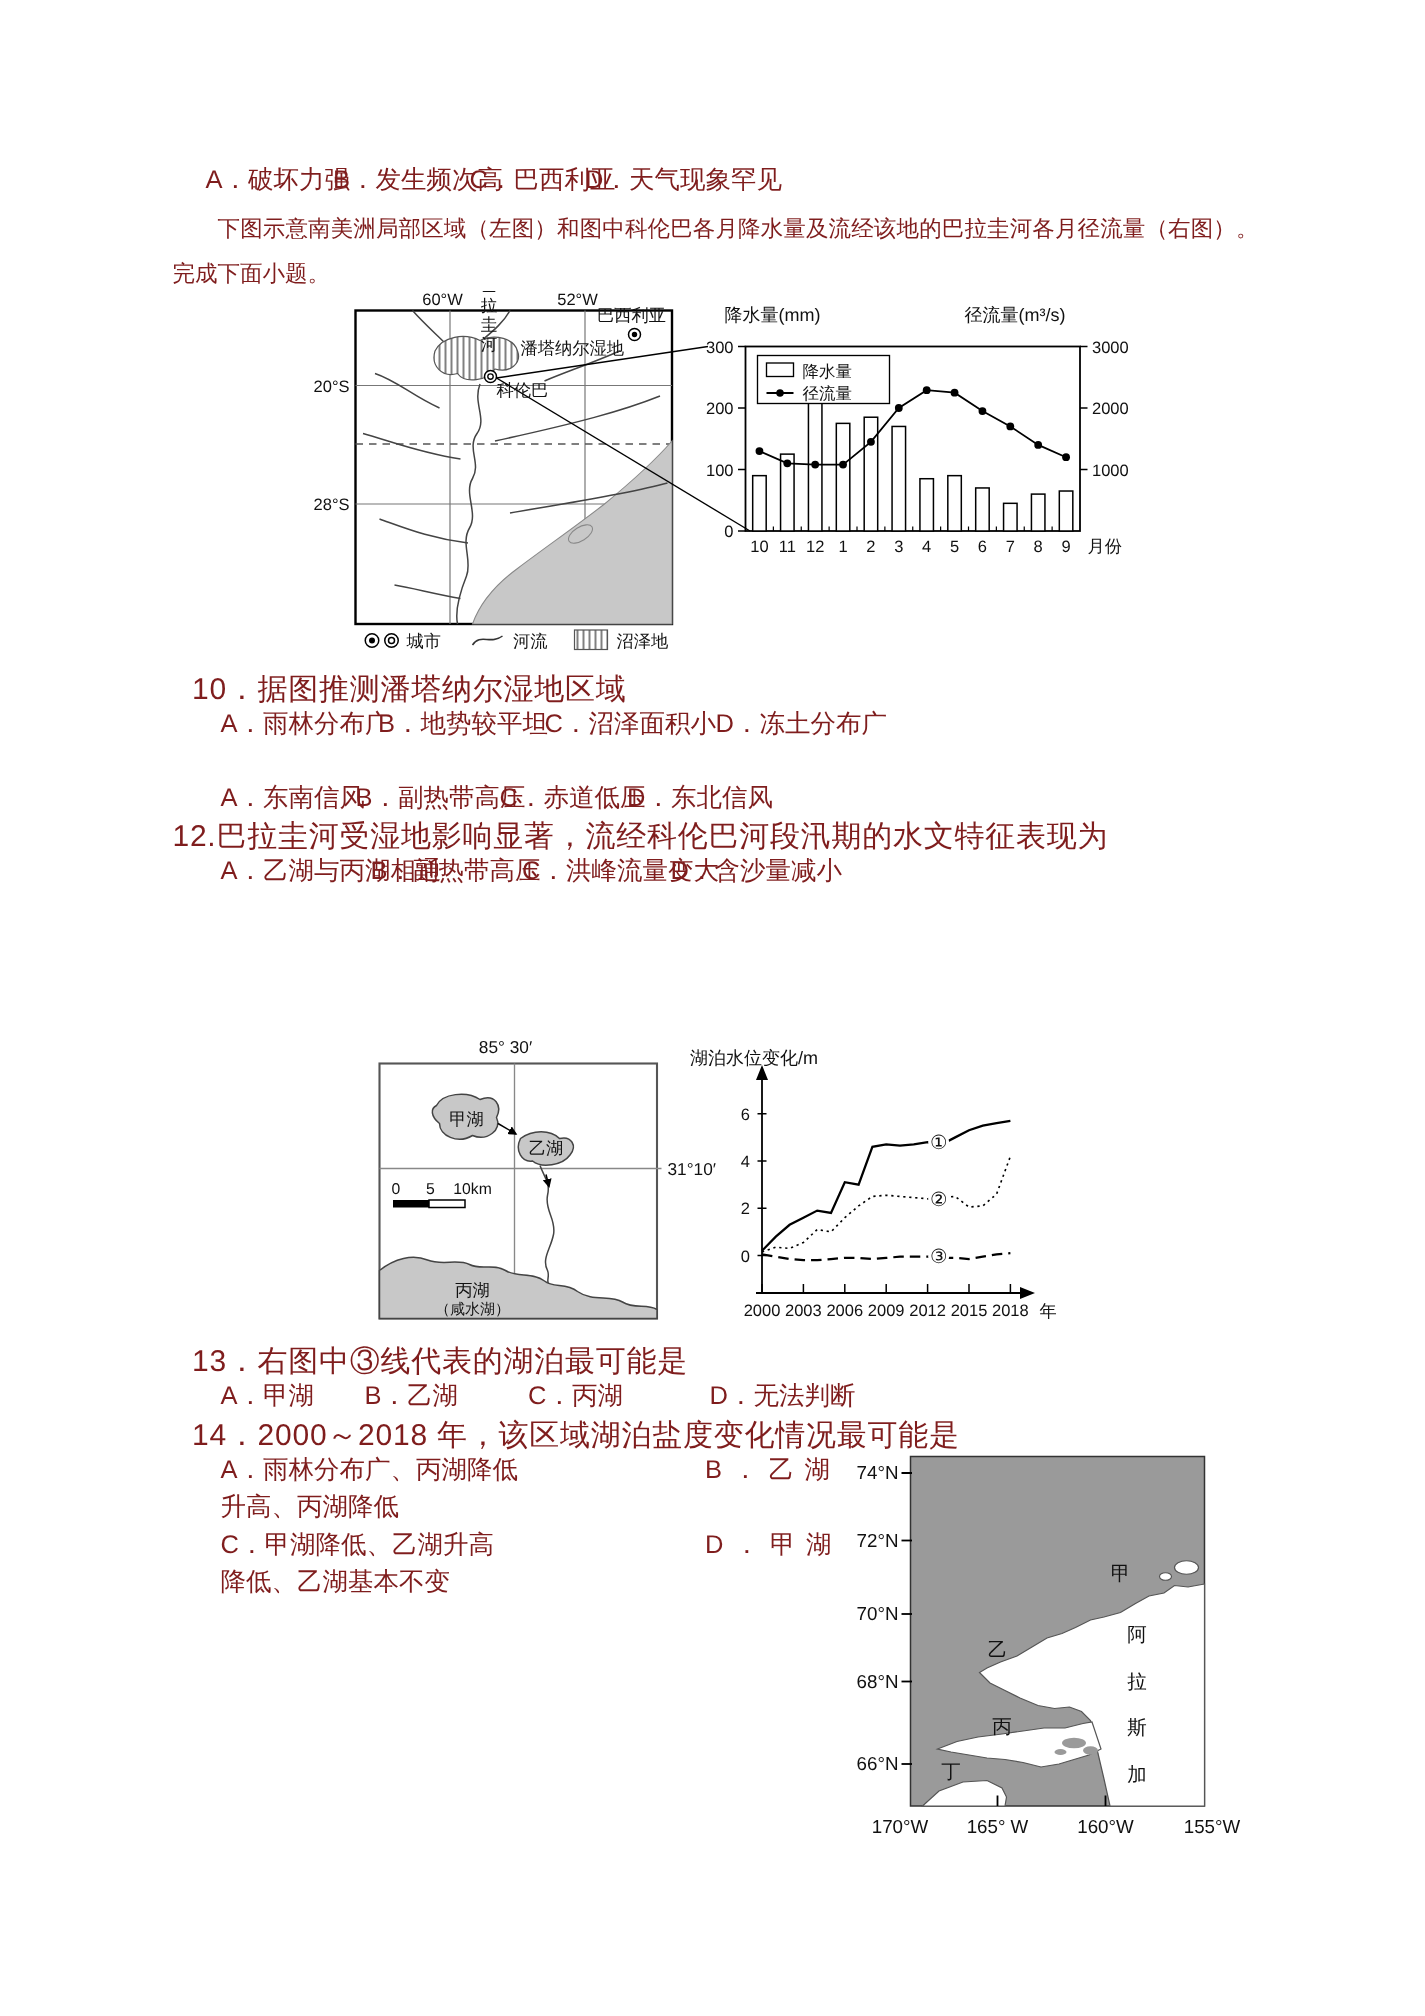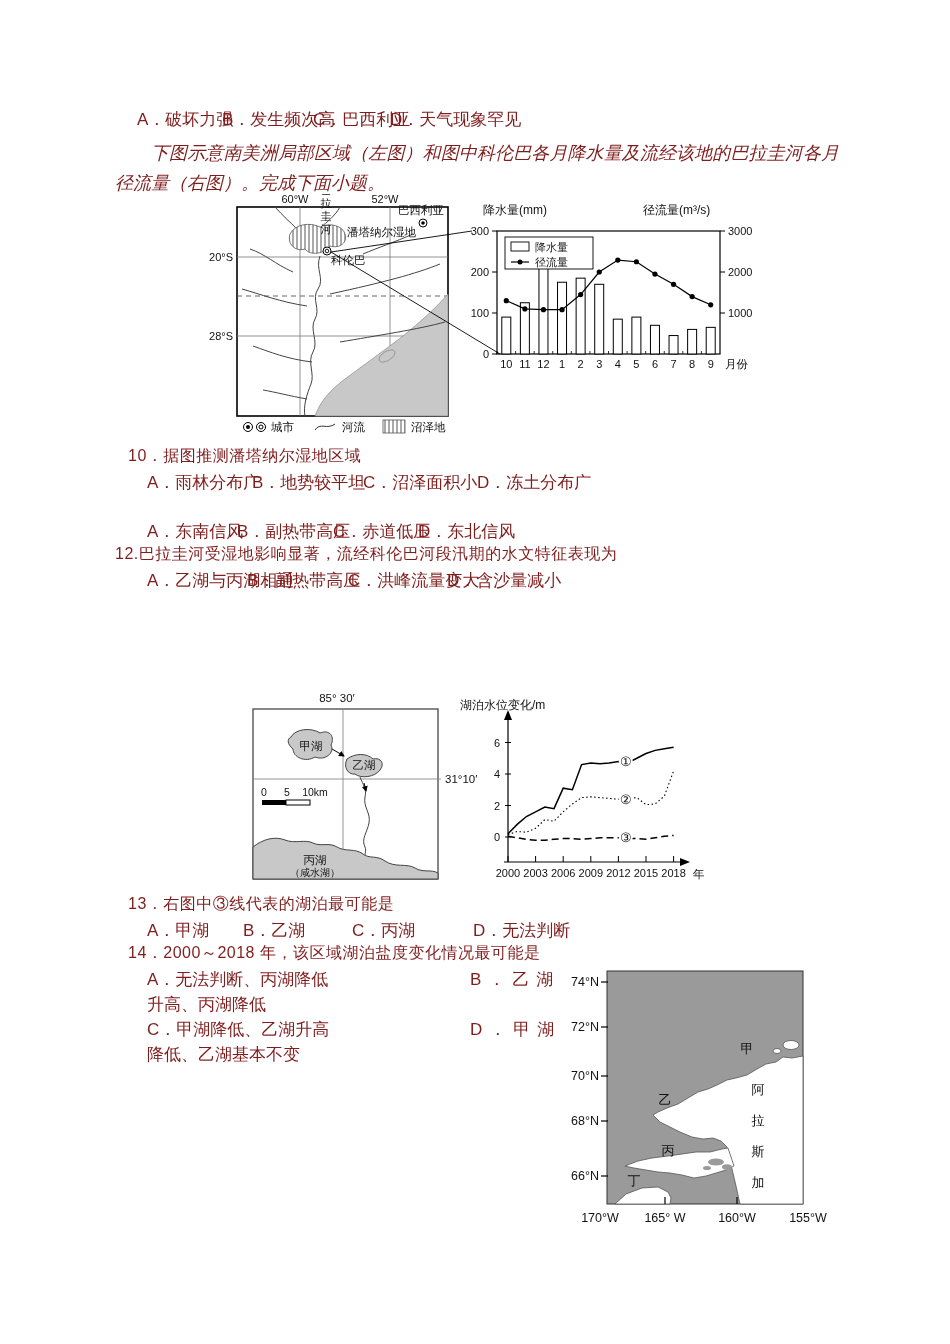--- a/index.html
+++ b/index.html
@@ -1,23 +1,23 @@
 <!DOCTYPE html>
 <html><head>
 <meta charset="utf-8">
 <style>
   html,body{margin:0;padding:0;background:#ffffff;}
   body{width:950px;height:1344px;position:relative;}
   .page{position:absolute;left:0;top:4px;width:950px;height:1344px;background:#fff;
         font-family:"Liberation Sans",sans-serif;color:#7f1d1d;}
   .abs{position:absolute;}
-  .q{font-size:16px;letter-spacing:0.5px;white-space:nowrap;}
+  .q{font-size:20px;letter-spacing:0.5px;white-space:nowrap;}
   .opt{font-size:17px;white-space:nowrap;}
-  .kai{font-family:"Liberation Serif","DejaVu Serif",serif;font-style:italic;
-       font-size:18px;text-align:justify;text-indent:2em;}
+  .kai{font-family:"Liberation Serif","DejaVu Serif",serif;
+       font-size:15px;text-align:justify;text-indent:2em;}
   .spread{letter-spacing:7px;}
   svg text{font-family:"Liberation Sans",sans-serif;fill:#111;}
   .mapfig{position:absolute;}
 </style>
 </head>
 <body>
 
 <div class="page">
 
   <span class="abs opt" style="left:137px;top:104px">A．破坏力强</span>
@@ -268,21 +268,21 @@
     </g>
   </svg>
 
   <div class="abs q" style="left:128px;top:890px">13．右图中③线代表的湖泊最可能是</div>
   <span class="abs opt" style="left:147px;top:915px">A．甲湖</span>
   <span class="abs opt" style="left:243px;top:915px">B．乙湖</span>
   <span class="abs opt" style="left:352px;top:915px">C．丙湖</span>
   <span class="abs opt" style="left:473px;top:915px">D．无法判断</span>
 
   <div class="abs q" style="left:128px;top:939px">14．2000～2018 年，该区域湖泊盐度变化情况最可能是</div>
-  <span class="abs opt" style="left:147px;top:964px">A．无法判断、丙湖降低</span>
+  <span class="abs opt" style="left:147px;top:964px">A．雨林分布广、丙湖降低</span>
   <span class="abs opt spread" style="left:470px;top:964px">B．乙湖</span>
   <span class="abs opt" style="left:147px;top:989px">升高、丙湖降低</span>
   <span class="abs opt" style="left:147px;top:1014px">C．甲湖降低、乙湖升高</span>
   <span class="abs opt spread" style="left:470px;top:1014px">D．甲湖</span>
   <span class="abs opt" style="left:147px;top:1039px">降低、乙湖基本不变</span>
 
 
 
   <svg class="mapfig" style="left:570px;top:950px" width="290" height="285" viewBox="0 0 290 285">
     <rect x="37" y="17" width="196" height="233" fill="#9a9a9a" stroke="#333" stroke-width="1"></rect>

